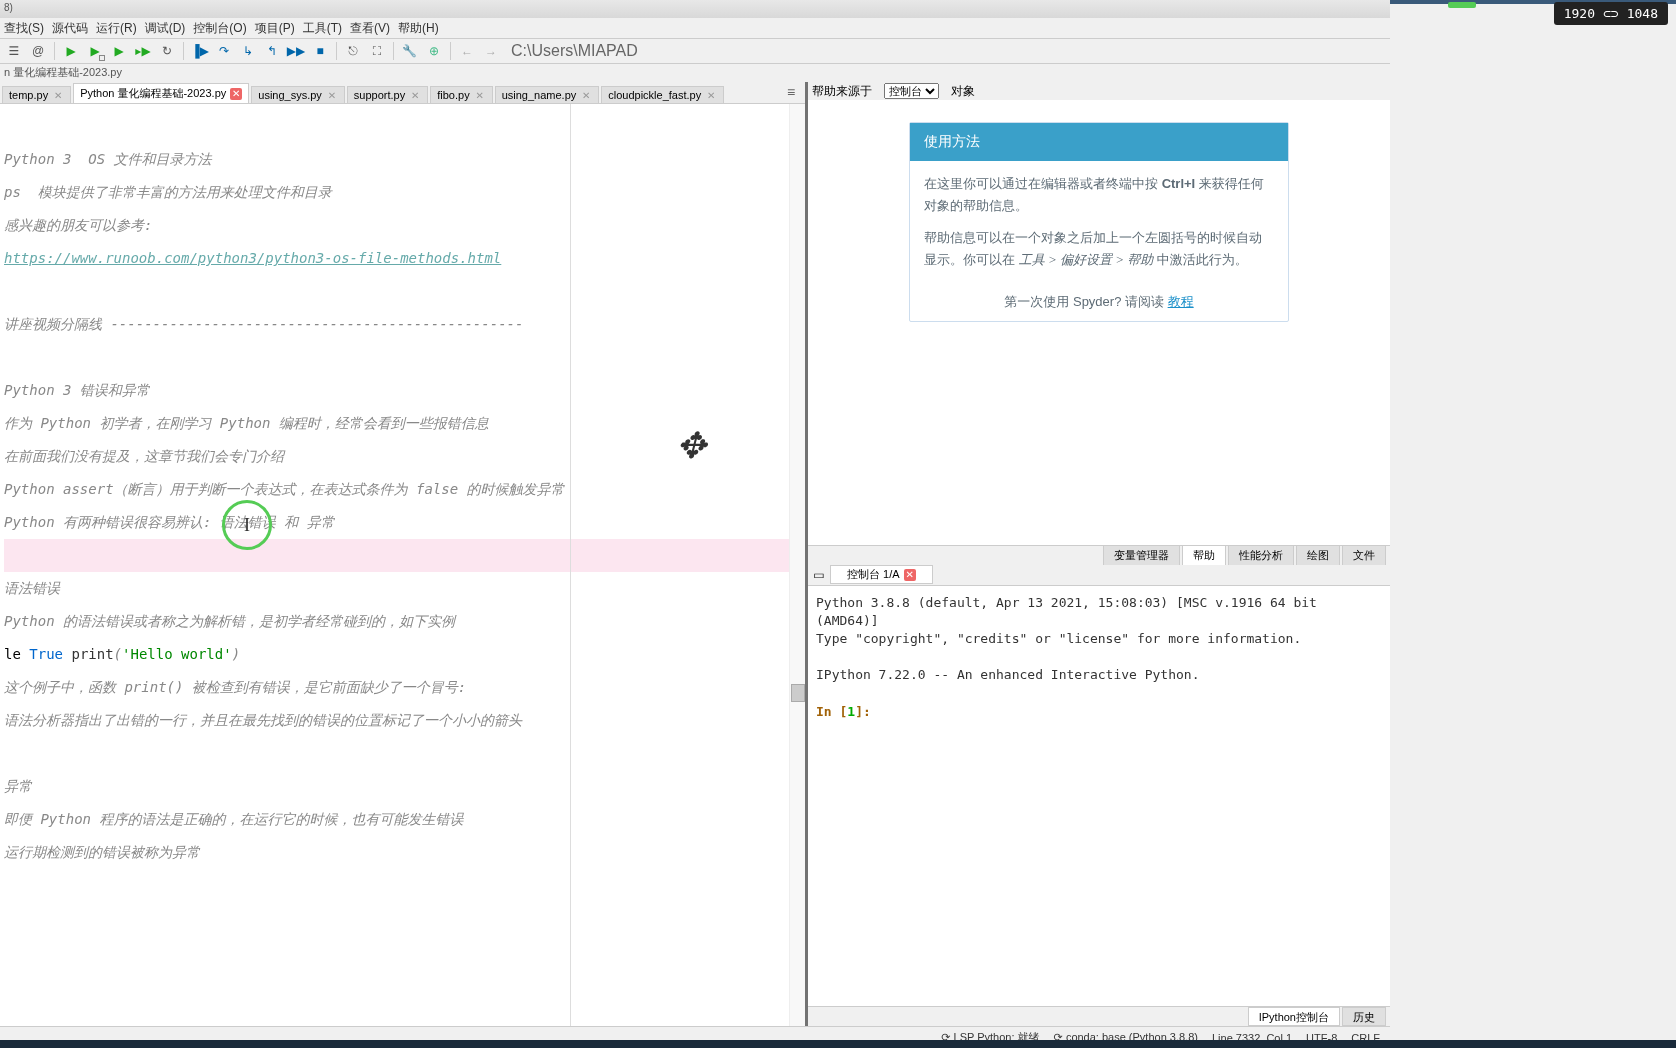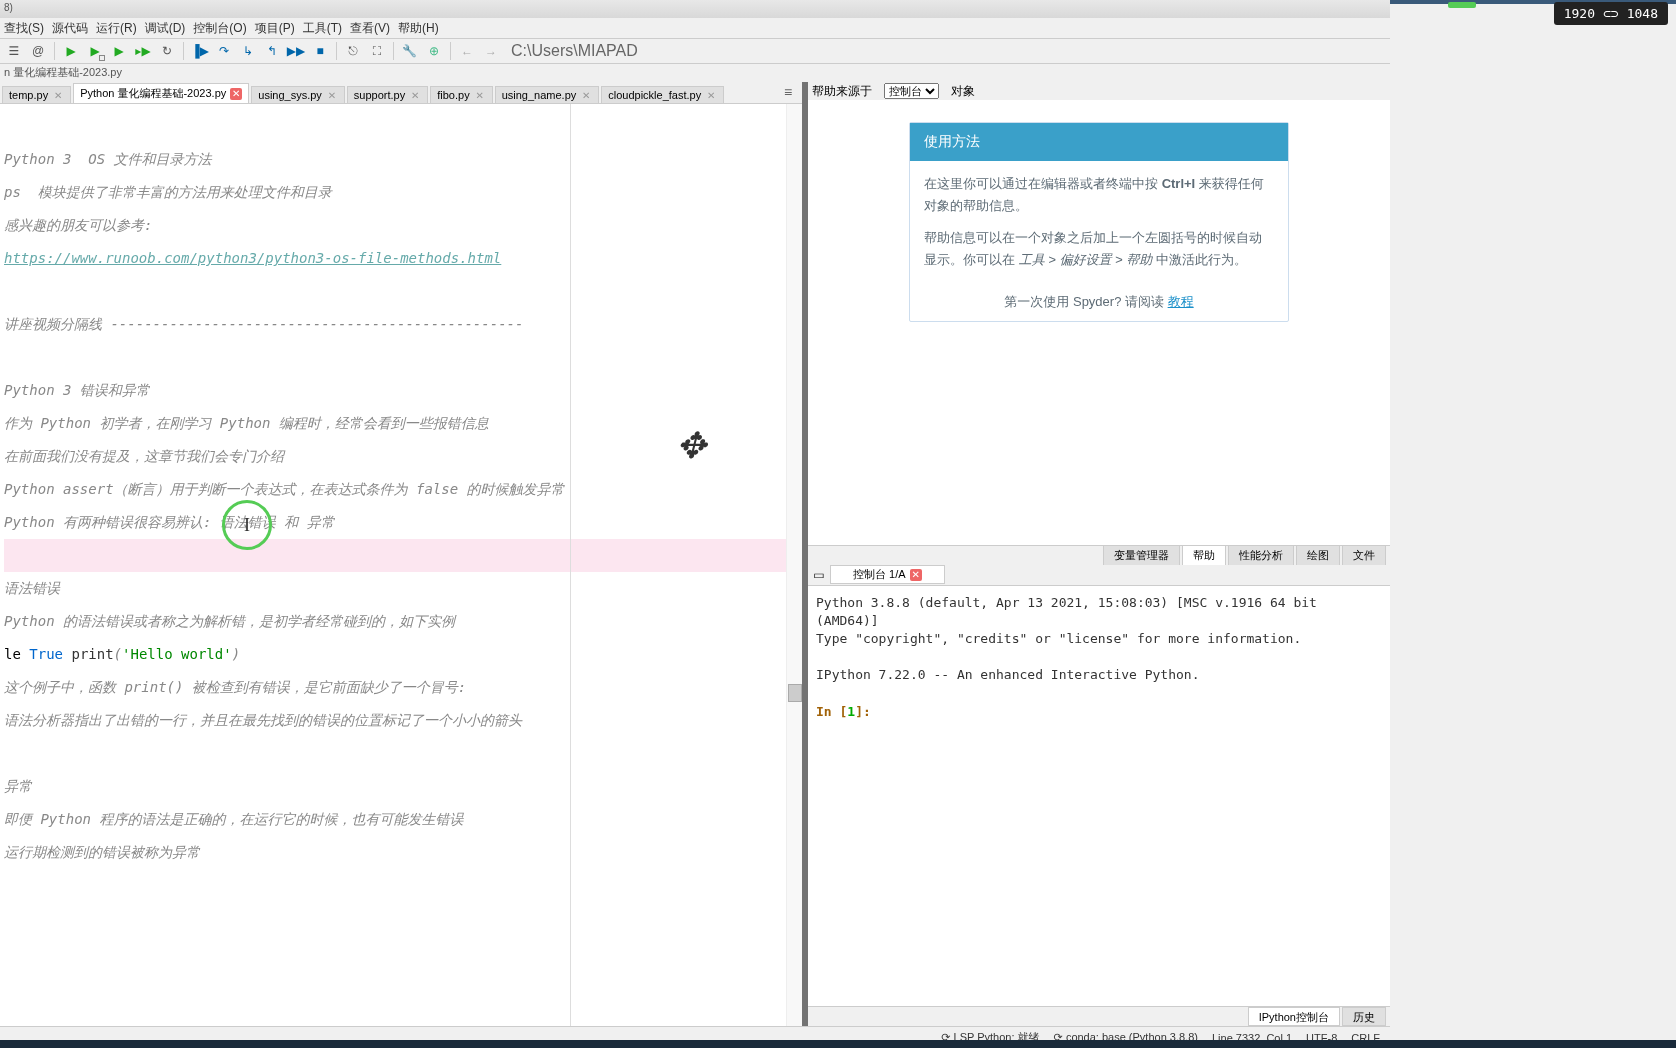--- a/index.html
+++ b/index.html
@@ -68,21 +68,21 @@
 }
 .main-split {
   flex: 1;
   display: flex;
   overflow: hidden;
 }
 .editor-pane {
   flex: 1;
   display: flex;
   flex-direction: column;
-  border-right: 6px solid #737373;
+  border-right: 3px solid #737373;
 }
 .editor-tabs {
   height: 22px;
   background: #f0f0f0;
   display: flex;
   align-items: flex-end;
   gap: 2px;
   padding: 0 2px;
   border-bottom: 1px solid #ccc;
   position: relative;
@@ -194,21 +194,21 @@
   padding: 10px 14px;
   font-size: 14px;
 }
 .help-card-body {
   padding: 12px 14px;
   color: #5d6b75;
   font-size: 13px;
   line-height: 1.7;
 }
 .help-card-body b { font-weight: bold; }
-.help-card-body i { font-style: italic; }
+.help-card-body i { font-style: italic; font-family: Liberation Serif, serif; }
 .help-card-footer {
   text-align: center;
   padding: 10px;
   color: #5d6b75;
   font-size: 13px;
 }
 .help-card-footer a { color: #1a8fc9; }
 .right-tabs-mid {
   height: 20px;
   background: #f0f0f0;
@@ -234,21 +234,21 @@
   align-items: center;
   gap: 4px;
   padding: 0 4px;
 }
 .console-tabs .ct-icon {
   width: 14px; height: 14px;
   display: inline-flex; align-items: center; justify-content: center;
 }
 .console-tab {
   display: flex; align-items: center;
-  padding: 1px 22px;
+  padding: 1px 16px;
   background: #fff;
   border: 1px solid #ccc;
   font-size: 11px;
   gap: 4px;
 }
 .console-body {
   flex: 1;
   background: #fff;
   font-family: Consolas, monospace;
   font-size: 13px;

